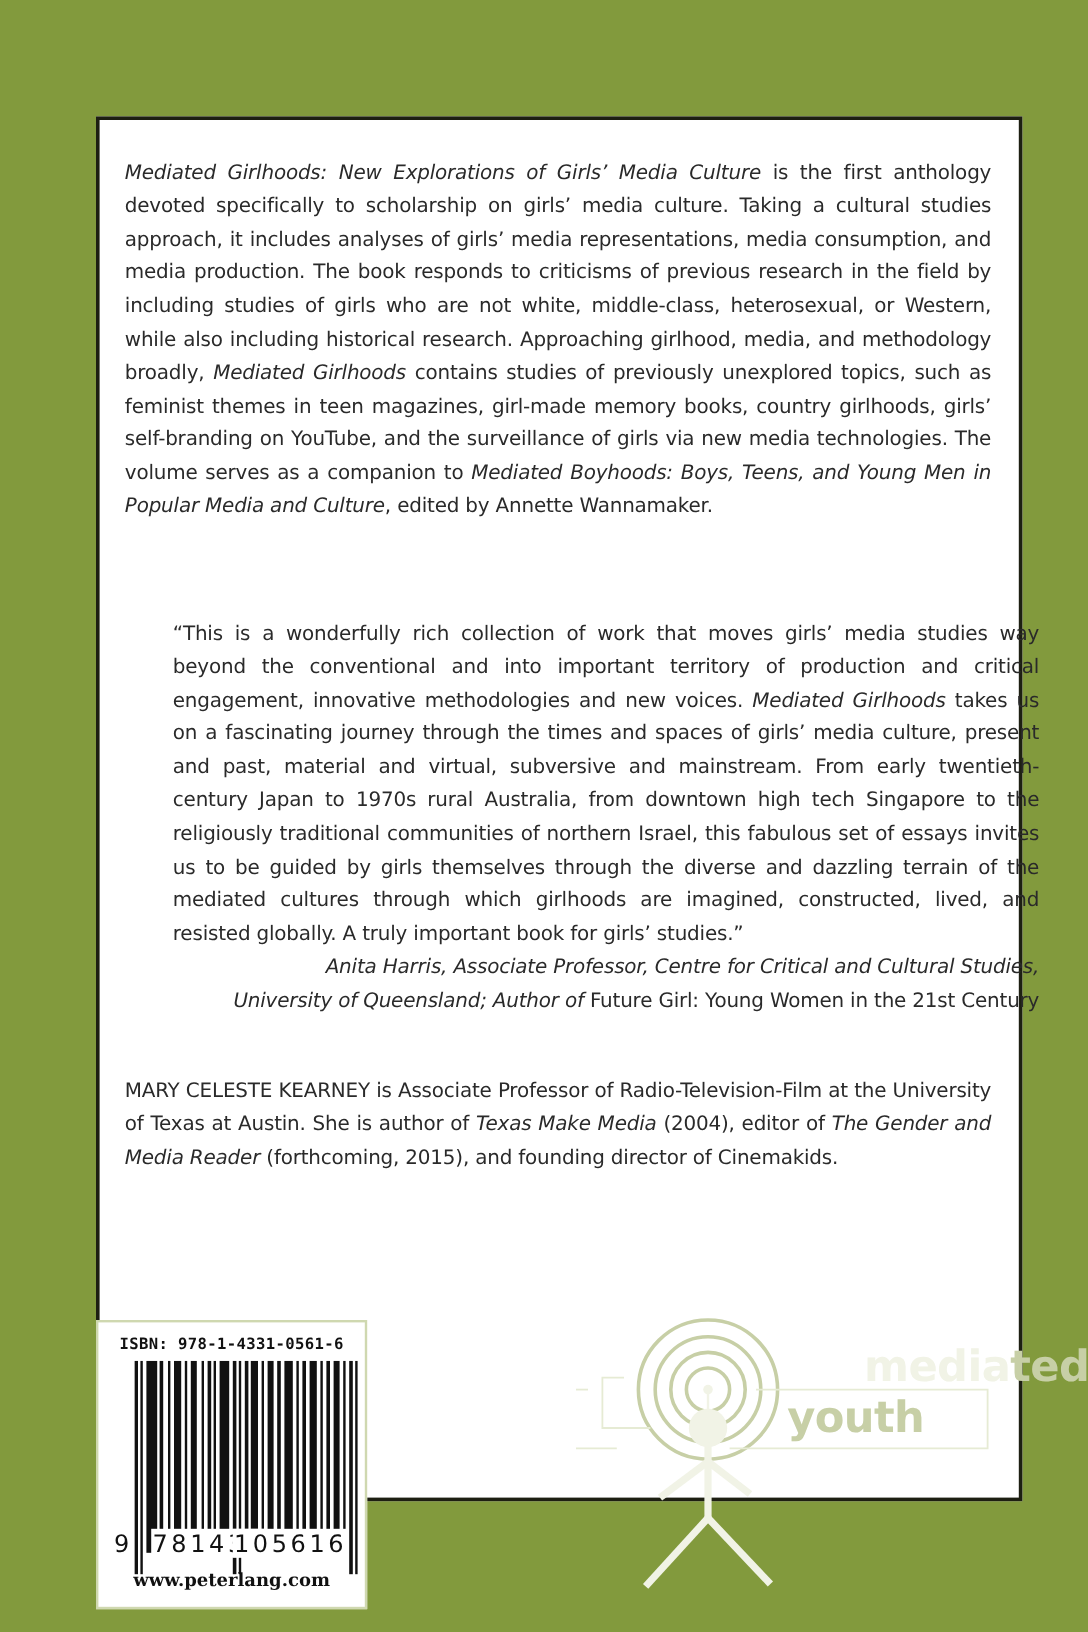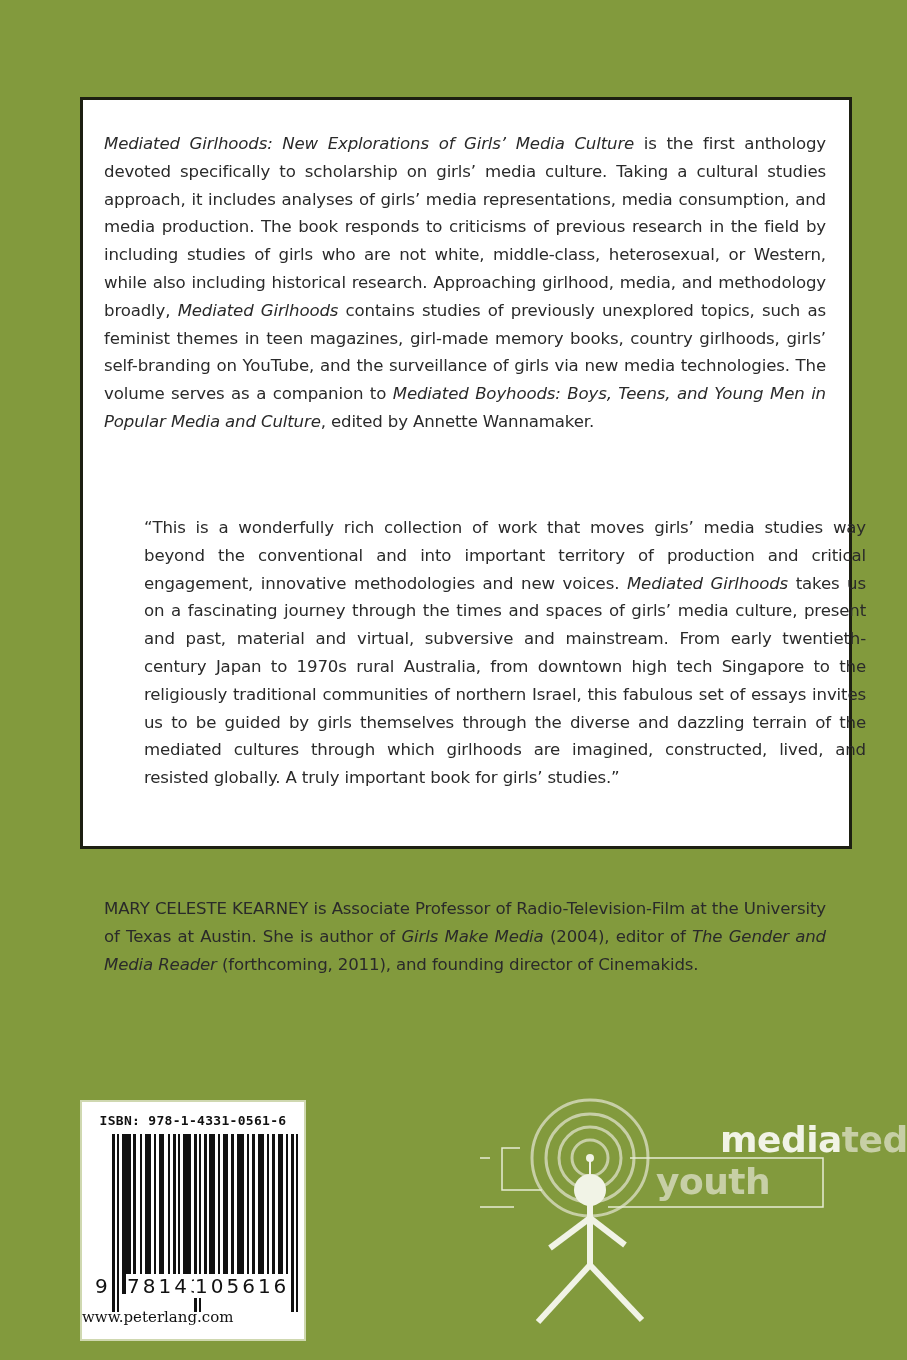--- a/index.html
+++ b/index.html
@@ -2,21 +2,21 @@
 <html><head>
 <meta charset="utf-8">
 <style>
   html, body { margin:0; padding:0; }
   body {
     width:907px; height:1360px; position:relative; overflow:hidden;
     background:#829a3d;
     font-family:"DejaVu Sans", sans-serif;
   }
   .text-box {
-    position:absolute; left:80px; top:97px; width:772px; height:752px;
+    position:absolute; left:80px; top:97px; width:772px; height:1154px;
     background:#ffffff; border:3px solid #1d1f12; box-sizing:border-box;
   }
   .para {
     position:absolute; left:21px; width:722px;
     font-size:16.6px; line-height:27.8px; color:#2a2a2a;
     text-align:justify; letter-spacing:-0.15px;
     font-family:"DejaVu Sans", sans-serif;
   }
   .para i { font-style:italic; }
   .p1 { top:30px; }
@@ -34,22 +34,22 @@
     font-family:"DejaVu Sans Mono", monospace; font-size:13px; font-weight:bold; color:#111;
     letter-spacing:0.3px;
   }
   .bars { position:absolute; left:30px; top:32px; width:190px; height:178px; }
   .ean-digits {
     position:absolute; top:172px; left:0; width:100%;
     font-family:"DejaVu Sans", sans-serif; font-size:20px; color:#111;
   }
   .ean-digits span { position:absolute; background:#fff; padding:0 1px; }
   .site {
-    position:absolute; top:206px; left:0; width:100%; 
-    font-family:"DejaVu Serif", serif; font-size:15px; color:#111; font-weight:normal;
+    position:absolute; top:206px; left:0; width:100%; text-align:center;
+    font-family:"DejaVu Serif", serif; font-size:15px; color:#111; font-weight:bold;
   }
 
   .logo { position:absolute; left:480px; top:1090px; width:400px; height:260px; }
   .logo-word {
     position:absolute; font-family:"DejaVu Sans", sans-serif; font-weight:bold;
     font-size:36px; letter-spacing:-0.5px; line-height:40px;
   }
   .w1 { left:192px; top:30px; }
   .w1 .a { color:#f1f3e6;margin-left:48px; }
   .w1 .b { color:#c7cfa6; }
@@ -58,24 +58,28 @@
 </head>
 <body>
 
 <div class="text-box">
   <div class="para p1">
     <i>Mediated Girlhoods: New Explorations of Girls’ Media Culture</i><span> is the first anthology devoted specifically to scholarship on girls’ media culture. Taking a cultural studies approach, it includes analyses of girls’ media representations, media consumption, and media production. The book responds to criticisms of previous research in the field by including studies of girls who are not white, middle-class, heterosexual, or Western, while also including historical research. Approaching girlhood, media, and methodology broadly, </span><i>Mediated Girlhoods</i><span> contains studies of previously unexplored topics, such as feminist themes in teen magazines, girl-made memory books, country girlhoods, girls’ self-branding on YouTube, and the surveillance of girls via new media technologies. The volume serves as a companion to </span><i>Mediated Boyhoods: Boys, Teens, and Young Men in Popular Media and Culture</i><span>, edited by Annette Wannamaker.</span>
   </div>
 
   <div class="para p2">
     <span>“This is a wonderfully rich collection of work that moves girls’ media studies way beyond the conventional and into important territory of production and critical engagement, innovative methodologies and new voices. </span><i>Mediated Girlhoods</i><span> takes us on a fascinating journey through the times and spaces of girls’ media culture, present and past, material and virtual, subversive and mainstream. From early twentieth-century Japan to 1970s rural Australia, from downtown high tech Singapore to the religiously traditional communities of northern Israel, this fabulous set of essays invites us to be guided by girls themselves through the diverse and dazzling terrain of the mediated cultures through which girlhoods are imagined, constructed, lived, and resisted globally. A truly important book for girls’ studies.”</span>
+    <div class="attrib">
+      <div>Anita Harris, Associate Professor, Centre for Critical and Cultural Studies,</div>
+      <div><span>University of Queensland; Author of </span><span class="upright">Future Girl: Young Women in the 21st Century</span></div>
+    </div>
   </div>
 
   <div class="para p3">
-    <span>MARY CELESTE KEARNEY</span><span> is Associate Professor of Radio-Television-Film at the University of Texas at Austin. She is author of </span><i>Girls Make Media</i><span> (2004), editor of </span><i>The Gender and Media Reader</i><span> (forthcoming, 2011), and founding director of Cinemakids.</span>
+    <span>MARY CELESTE KEARNEY</span><span> is Associate Professor of Radio-Television-Film at the University of Texas at Austin. She is author of </span><i>Texas Make Media</i><span> (2004), editor of </span><i>The Gender and Media Reader</i><span> (forthcoming, 2015), and founding director of Cinemakids.</span>
   </div>
 </div>
 
 <div class="barcode-box">
   <div class="isbn-text">ISBN: 978-1-4331-0561-6</div>
   <svg class="bars" viewBox="0 0 190 178" preserveAspectRatio="none">
     <g fill="#111">
       <rect x="0" y="0" width="3" height="178"></rect>
         <rect x="5" y="0" width="2" height="178"></rect>
       <rect x="10" y="0" width="9" height="160"></rect>

